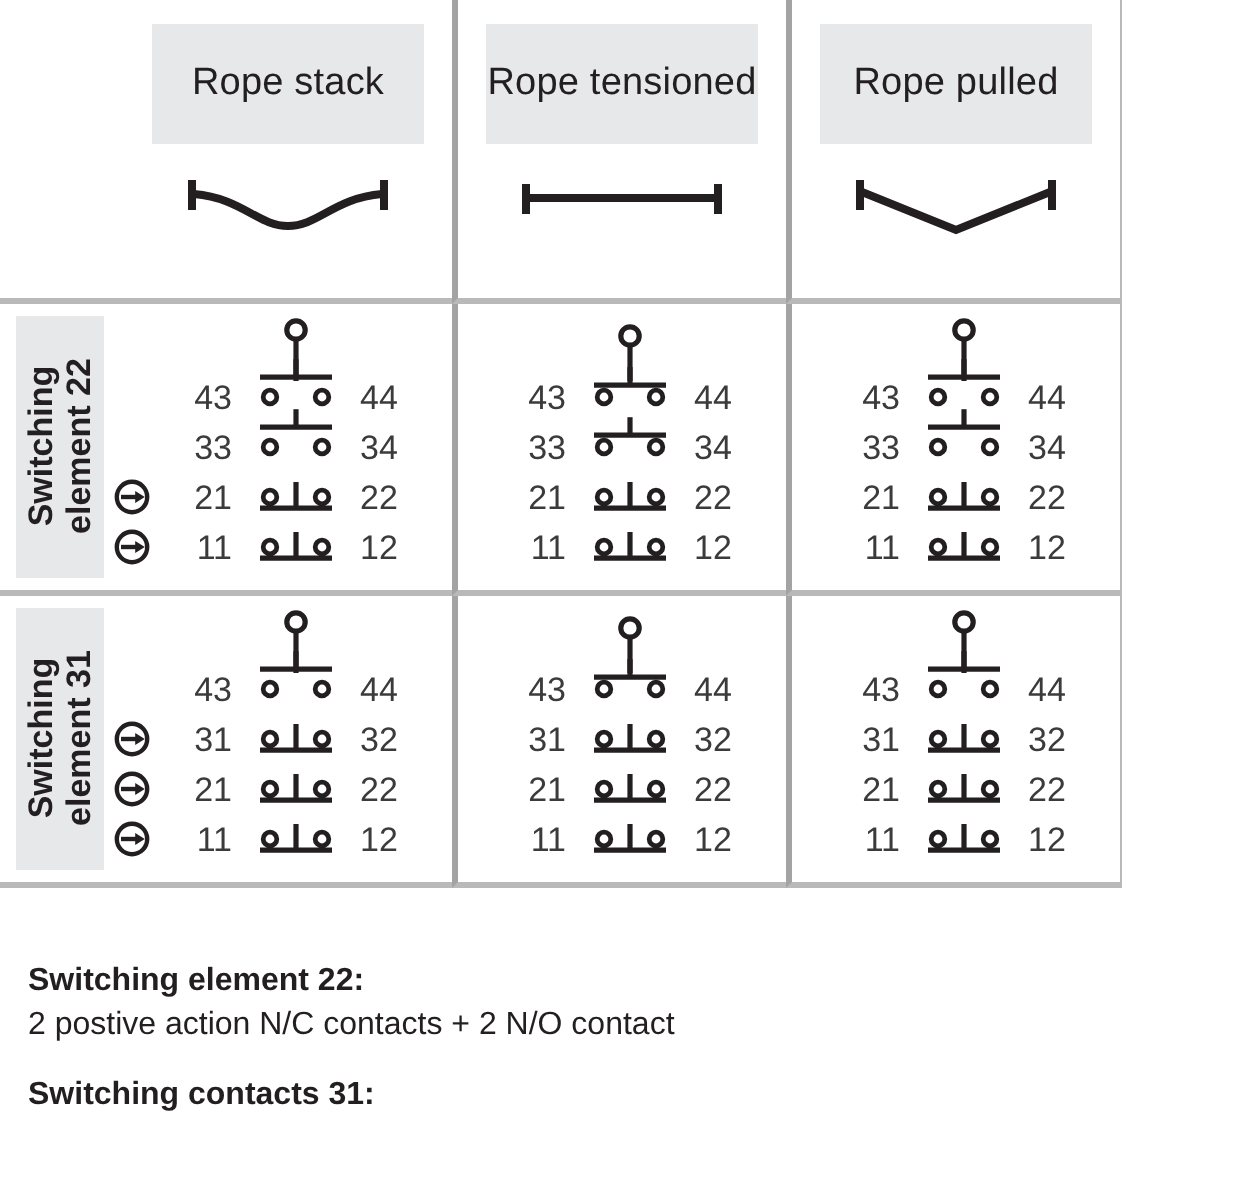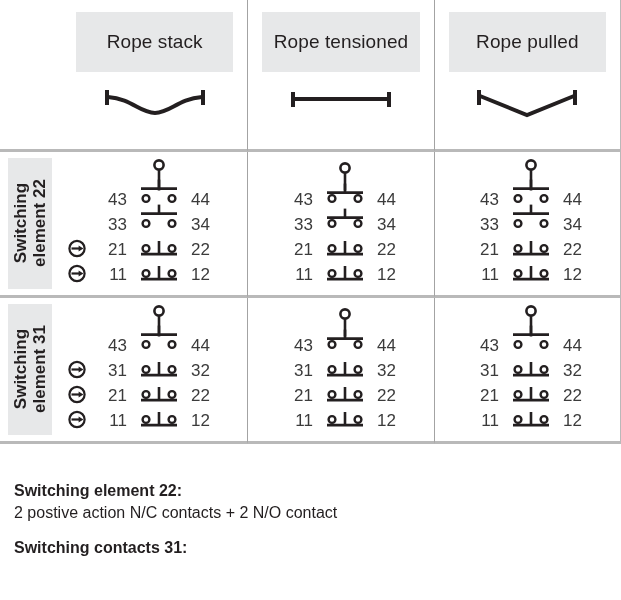--- a/index.html
+++ b/index.html
@@ -14,21 +14,21 @@
     color: #231f20;
     overflow: hidden;
     position: relative;
   }
 
   
   .switch-table {
     position: absolute;
     left: 0;
     top: 0;
-    width: 621px;
+    width: 561px;
   }
 
   .row {
     display: flex;
     align-items: stretch;
   }
 
   
   .gutter {
     width: 62px;
@@ -36,21 +36,21 @@
     position: relative;
   }
 
   .col {
     flex: 1 1 0;
     position: relative;
     background: #ffffff;
   }
 
   
-  .col + .col { border-left: 1px solid #a3a3a3; }
+  .col + .col { border-left: 3px solid #a3a3a3; }
   .row .col:first-of-type { border-left: 1px solid #b9b9b9; }
   .row .col:last-of-type { border-right: 1px solid #b9b9b9; }
 
   
   .header-row { height: 152px; }
   .header-row .col { border-bottom: 3px solid #b9b9b9; }
   .header-row .gutter { border-bottom: 3px solid #b9b9b9; }
 
   .head-box {
     margin: 12px 14px 0 14px;

